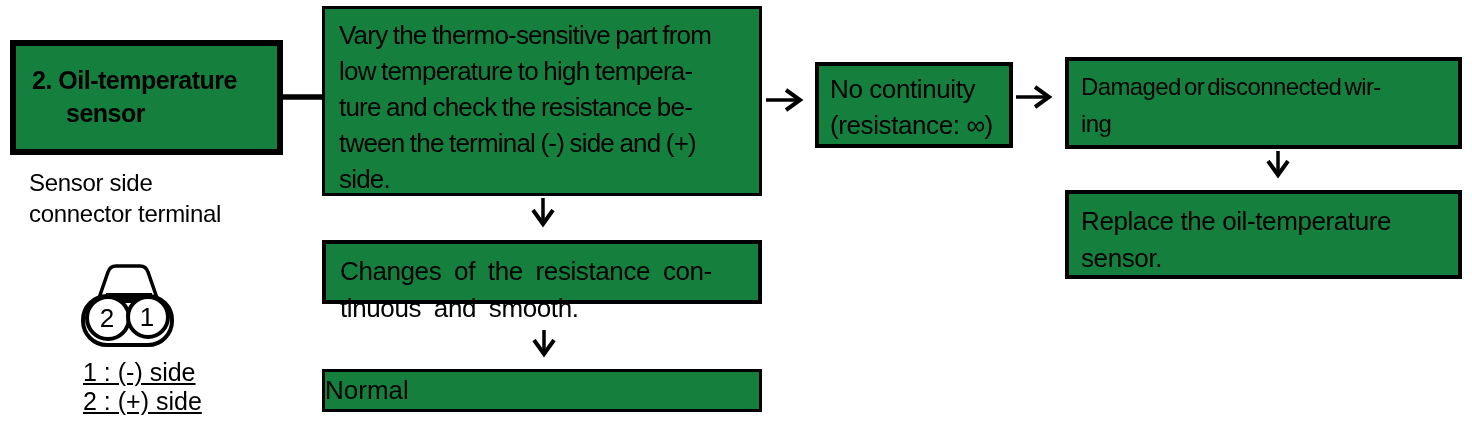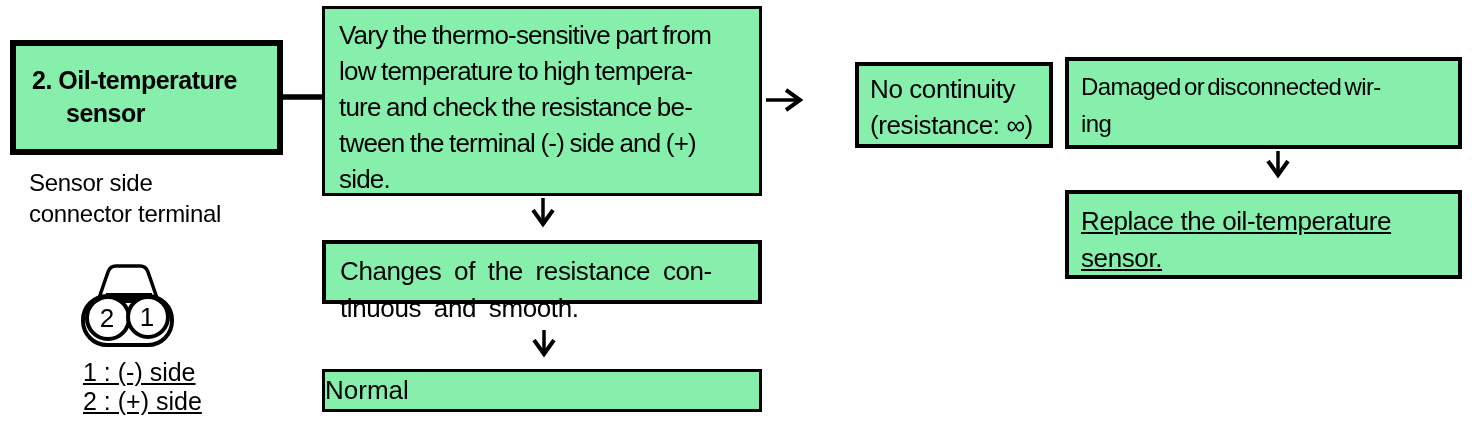--- a/index.html
+++ b/index.html
@@ -1,40 +1,40 @@
 <!DOCTYPE html>
 <html><head>
 <meta charset="utf-8">
 <style>
   html,body{margin:0;padding:0;background:#fff;}
   .canvas{
     position:relative;width:1472px;height:424px;background:#fff;
     font-family:"Liberation Sans","DejaVu Sans",sans-serif;color:#000;overflow:hidden;
   }
-  .box{position:absolute;background:#86efac;border:4px solid #000;box-sizing:border-box;white-space:pre;}
+  .box{position:absolute;background:#15803d;border:4px solid #000;box-sizing:border-box;white-space:pre;}
   .title-box{
     left:10px;top:40px;width:273px;height:115px;border-width:6px;
     font-weight:bold;font-size:25px;line-height:33px;
     padding:18px 6px 12px 50px;text-indent:-34px;letter-spacing:-0.5px;
   }
   .main-box{
     left:322px;top:6px;width:440px;height:190px;border-width:3px;
     font-size:26px;line-height:36px;padding:8px 6px 0 14px;letter-spacing:-0.8px;word-spacing:-1px;
   }
   .nocont-box{
     left:815px;top:62px;width:198px;height:86px;
-    font-size:26px;line-height:36px;padding:5px 6px 0 11px;letter-spacing:-0.4px;margin-left:40px;
+    font-size:26px;line-height:36px;padding:5px 6px 0 11px;letter-spacing:-0.4px;
   }
   .damaged-box{
     left:1065px;top:57px;width:397px;height:92px;
     font-size:24px;line-height:37px;padding:7px 6px 0 12px;letter-spacing:-0.6px;word-spacing:-3px;
   }
   .replace-box{
     left:1065px;top:190px;width:397px;height:89px;
-    font-size:26px;line-height:37px;padding:9px 6px 0 12px;letter-spacing:-0.4px;text-decoration:underline;
+    font-size:26px;line-height:37px;padding:9px 6px 0 12px;letter-spacing:-0.4px;
   }
   .changes-box{
     left:322px;top:240px;width:440px;height:64px;
     font-size:26px;line-height:37px;padding:9px 6px 0 14px;letter-spacing:-0.4px;word-spacing:6px;
   }
   .normal-box{
     left:322px;top:369px;width:440px;height:43px;border-width:3px;
     font-size:26px;line-height:36px;text-align:left;
   }
   .free-label{position:absolute;white-space:pre;margin-left:16px;}

